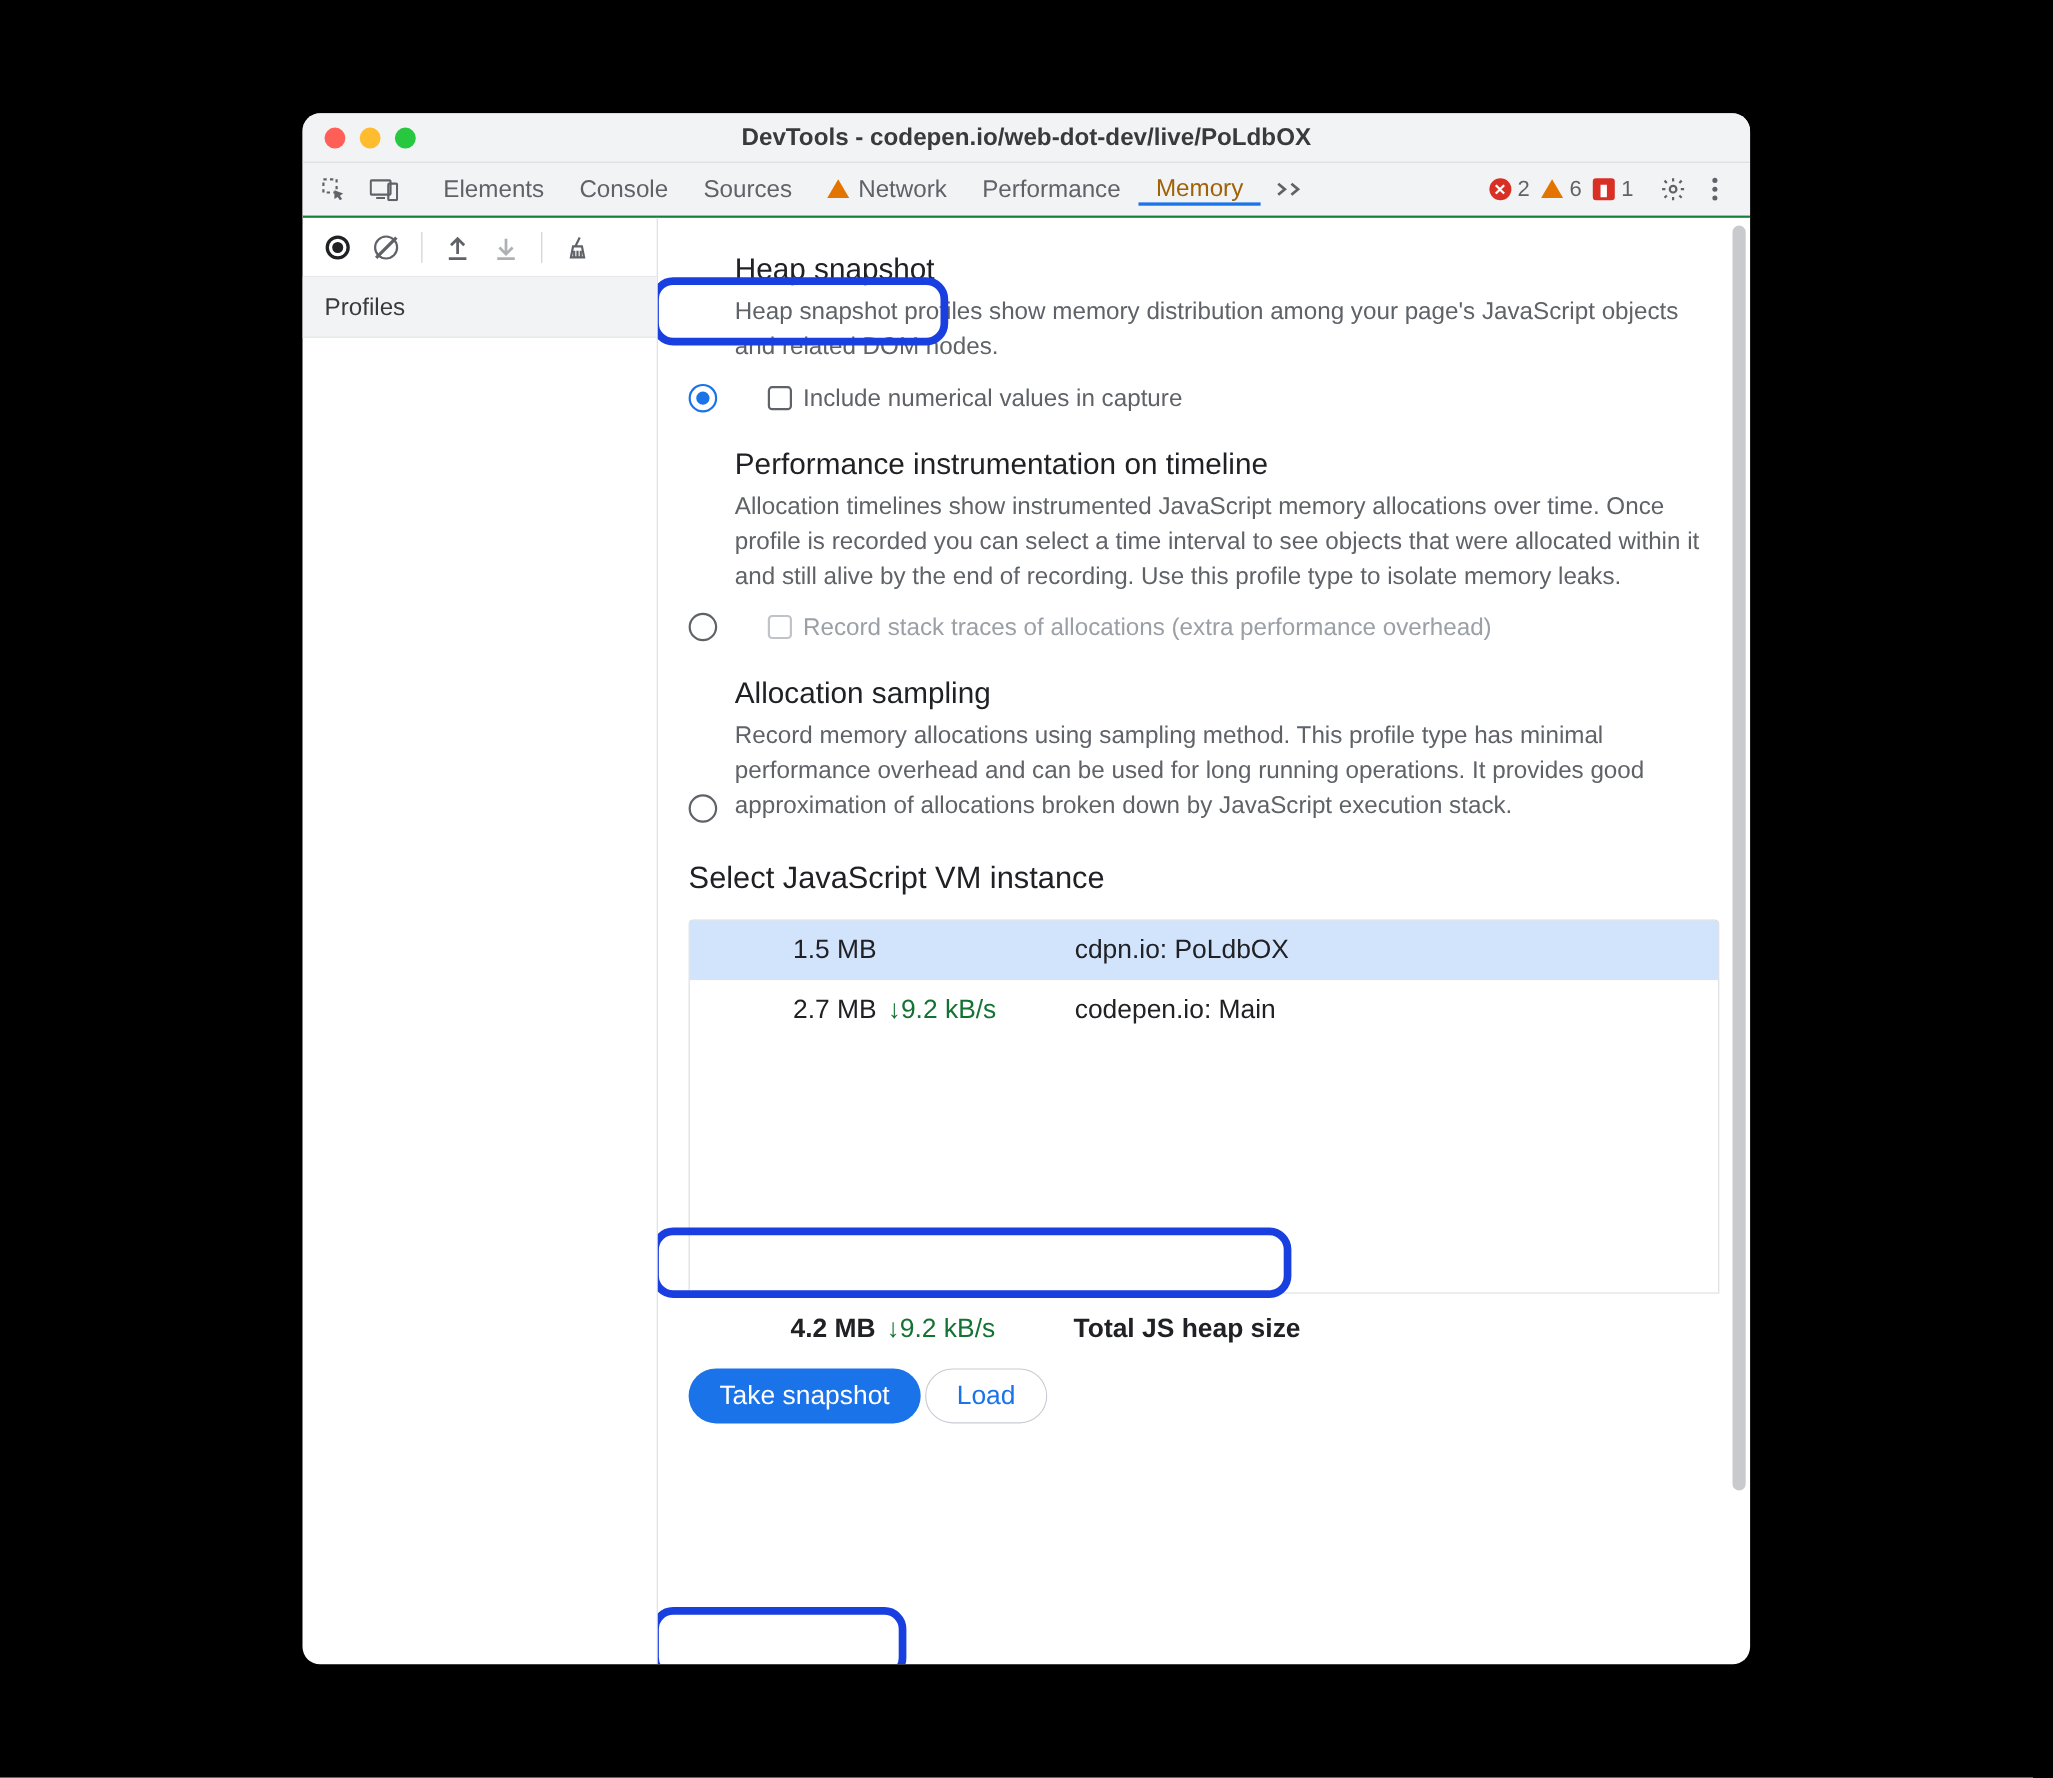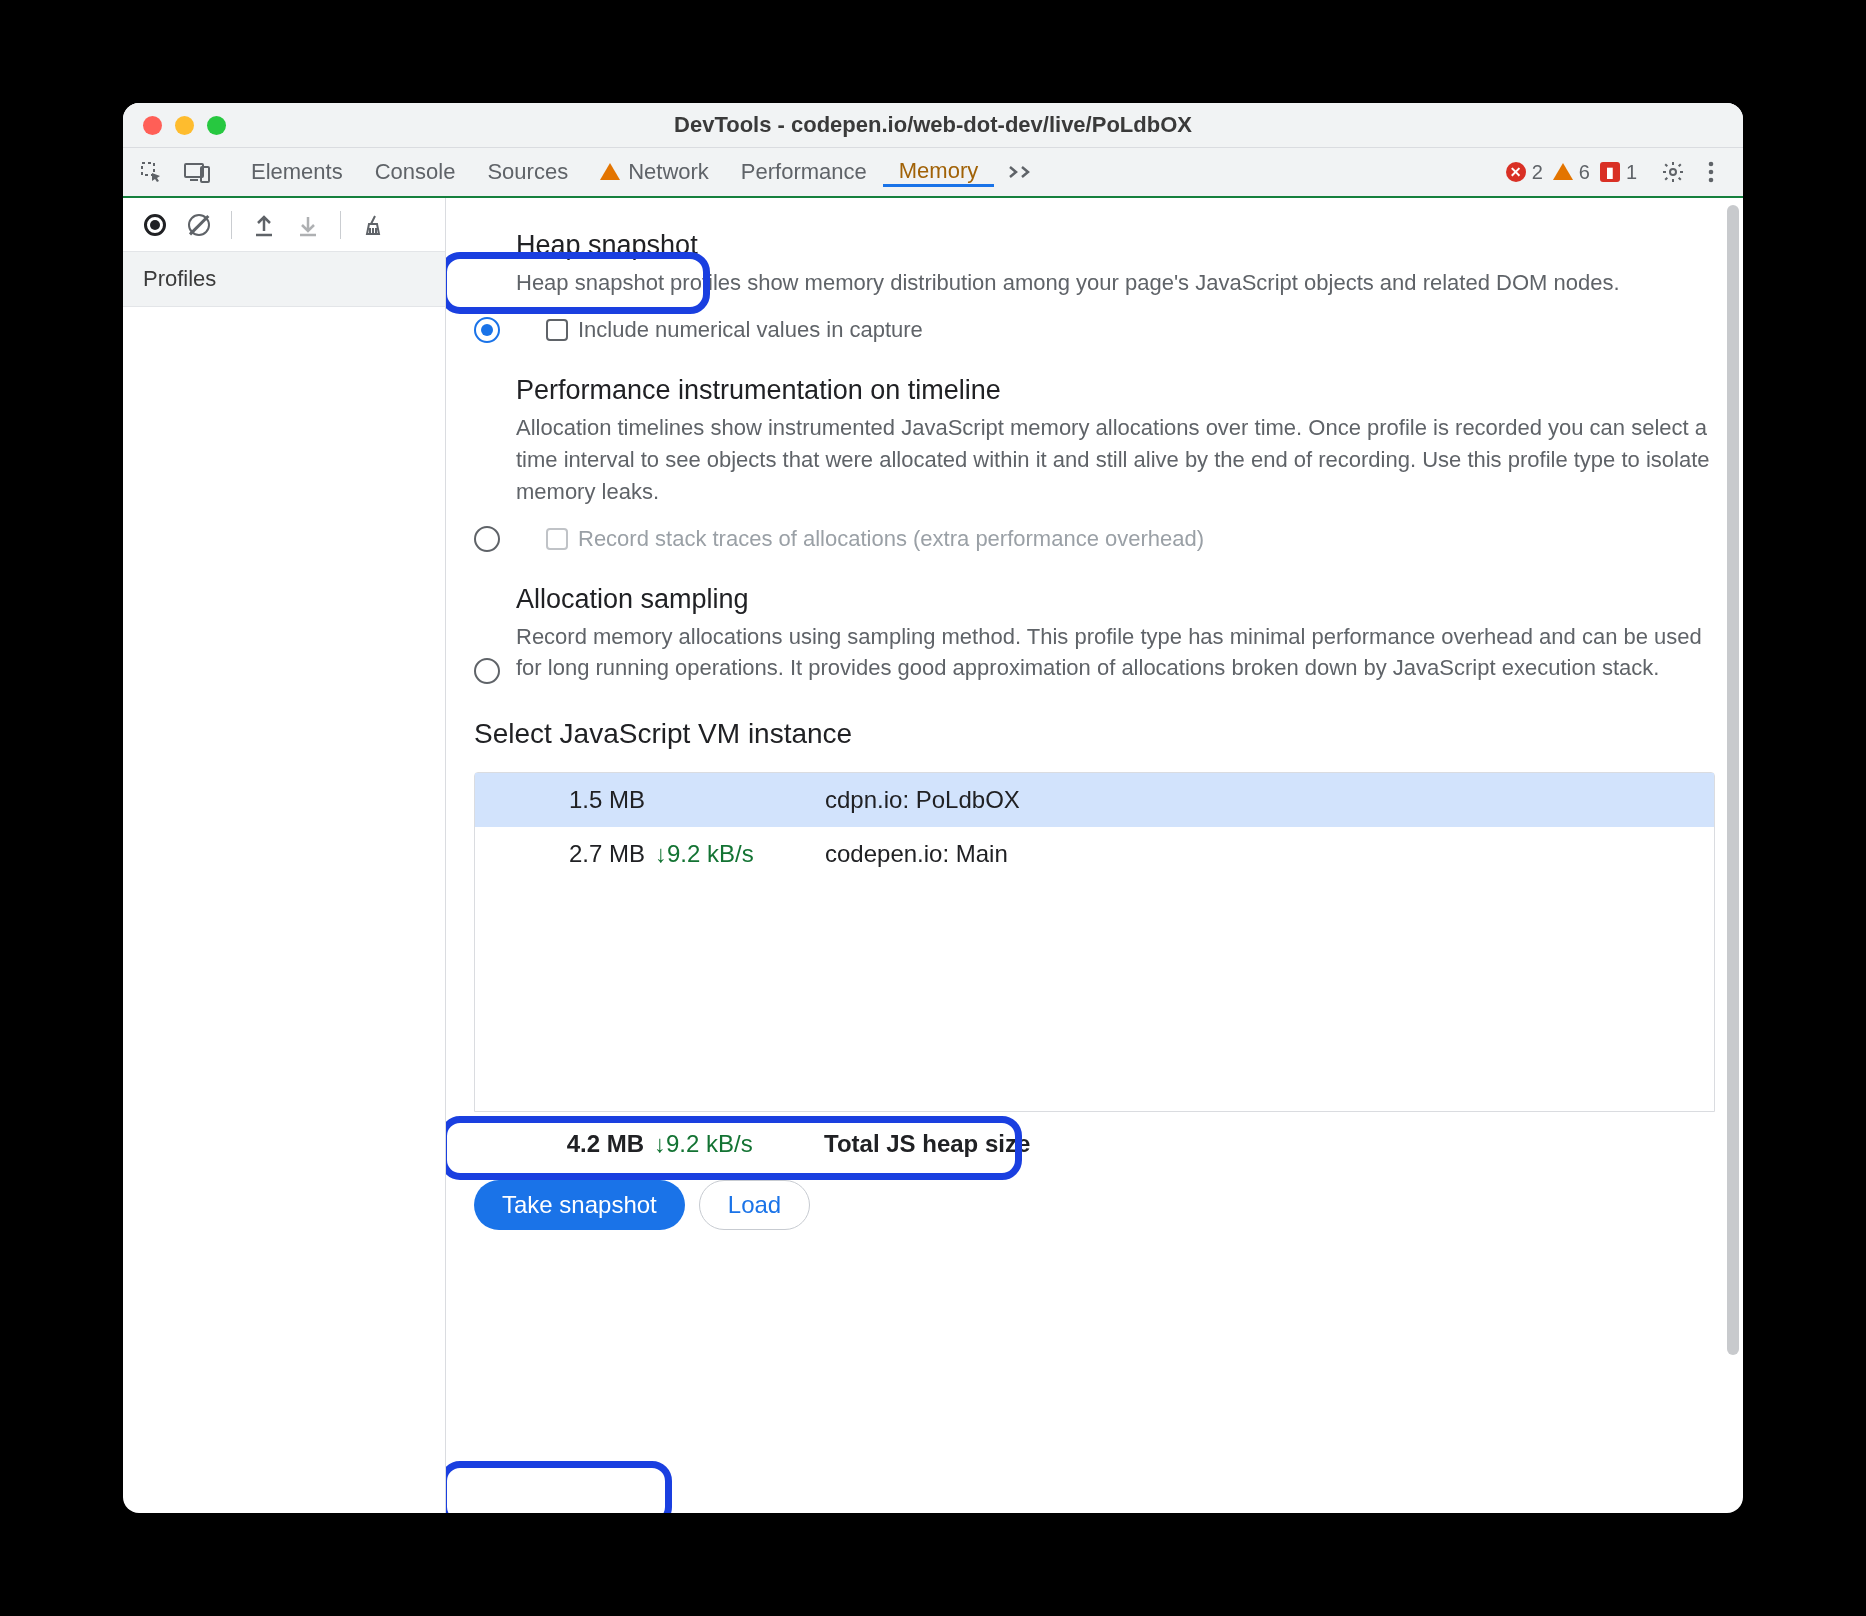--- a/index.html
+++ b/index.html
@@ -9,21 +9,21 @@
     font-family: -apple-system, BlinkMacSystemFont, "Segoe UI", Helvetica, Arial, sans-serif;
     font-size: 24px;
     color: #202124;
     width: 1866px;
     height: 1616px;
     display: flex;
     align-items: center;
     justify-content: center;
   }
   .window {
-    width: 1620px;
+    width: 1316px;
     height: 1410px;
     background: #fff;
     border-radius: 16px;
     box-shadow: 0 30px 60px rgba(0,0,0,0.4);
     display: flex;
     flex-direction: column;
     overflow: hidden;
     position: relative;
   }
 
@@ -210,21 +210,21 @@
   .vm-total {
     display: grid;
     grid-template-columns: 160px 170px 1fr;
     align-items: center;
     padding: 18px 20px 8px 20px;
     font-size: 24px;
   }
   .vm-total .vm-size { font-weight:700; }
   .total-lbl { font-weight:700; }
 
-  .actions { display:flex; gap:14px; margin-top: 14px; }
+  .actions { display:flex; gap:4px; margin-top: 14px; }
   .btn-primary {
     background:#1a73e8; color:#fff; border:none; border-radius:999px;
     font-size:24px; padding: 10px 28px; font-weight:500; cursor:pointer;
   }
   .btn-secondary {
     background:#fff; color:#1a73e8; border:1.5px solid #c7cbd1; border-radius:999px;
     font-size:24px; padding: 10px 28px; font-weight:500; cursor:pointer;
   }
 
   

